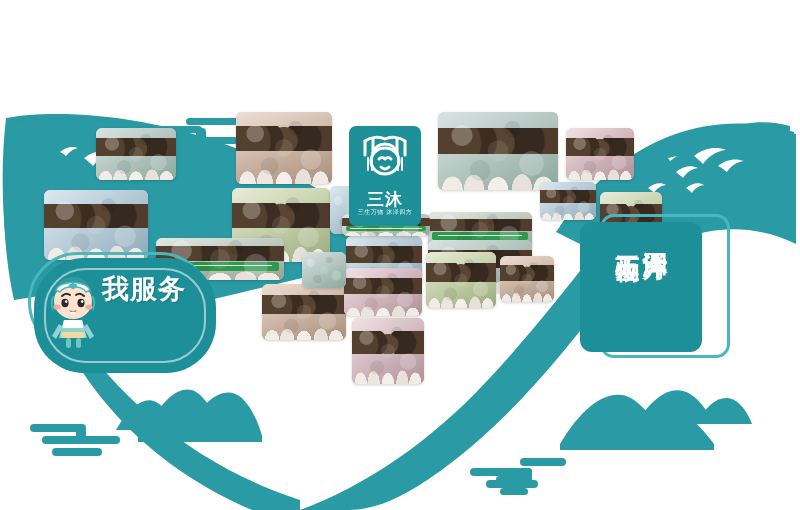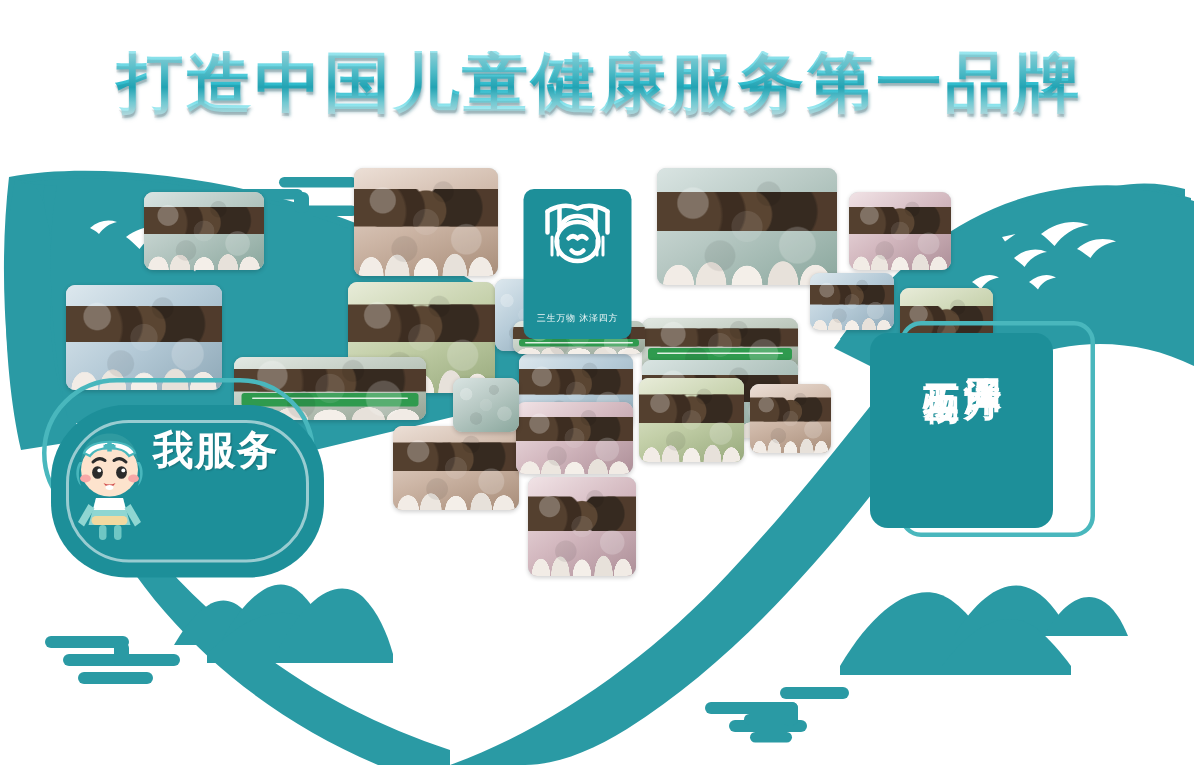--- a/index.html
+++ b/index.html
@@ -39,21 +39,21 @@
   
   #left-badge{
     position:absolute;left:28px;top:252px;width:182px;height:100px;
   }
   #left-badge .outline{
     position:absolute;left:0;top:0;width:100%;height:100%;
     border:3px solid #49b7bd;border-radius:50px;
     box-sizing:border-box;
   }
   #left-badge .fill{
-    position:absolute;left:6px;top:18px;width:182px;height:115px;
+    position:absolute;left:6px;top:6px;width:182px;height:115px;
     background:#1d8f99;border-radius:50px;
     box-sizing:border-box;
   }
   #left-badge .inner-line{
     position:absolute;left:10px;top:10px;right:10px;bottom:10px;
     border:2px solid rgba(255,255,255,0.55);border-radius:42px;
     box-sizing:border-box;
   }
   #left-badge .slogan{
     position:absolute;left:68px;top:14px;
@@ -370,24 +370,24 @@
         <path d="M20,24 q3,-3 6,0 M26,24 q3,-3 6,0"></path>
         <path d="M22,32 q4,4 8,0"></path>
       </g>
       <g fill="#ffffff">
         <rect x="8" y="22" width="2" height="14" rx="1"></rect>
         <rect x="12" y="24" width="2" height="12" rx="1"></rect>
         <rect x="38" y="24" width="2" height="12" rx="1"></rect>
         <rect x="42" y="22" width="2" height="14" rx="1"></rect>
       </g>
     </svg>
+    <div class="logo-word">三沐</div>
     <div class="logo-sub">三生万物 沐泽四方</div>
   </div>
 
-  <div id="title">打造中国儿童健康服务第一品牌</div>
 
   <div id="left-badge">
     <div class="outline"></div>
     <div class="fill">
       <div class="inner-line"></div>
       <svg id="mascot" viewBox="0 0 58 76">
 
         <path d="M20,46 h18 l5,18 h-28 z" fill="#8fd6d2"></path>
         <path d="M20,46 h18 l2,8 h-22 z" fill="#ffffff"></path>
         <rect x="17" y="58" width="24" height="6" rx="3" fill="#f2d9a0"></rect>

